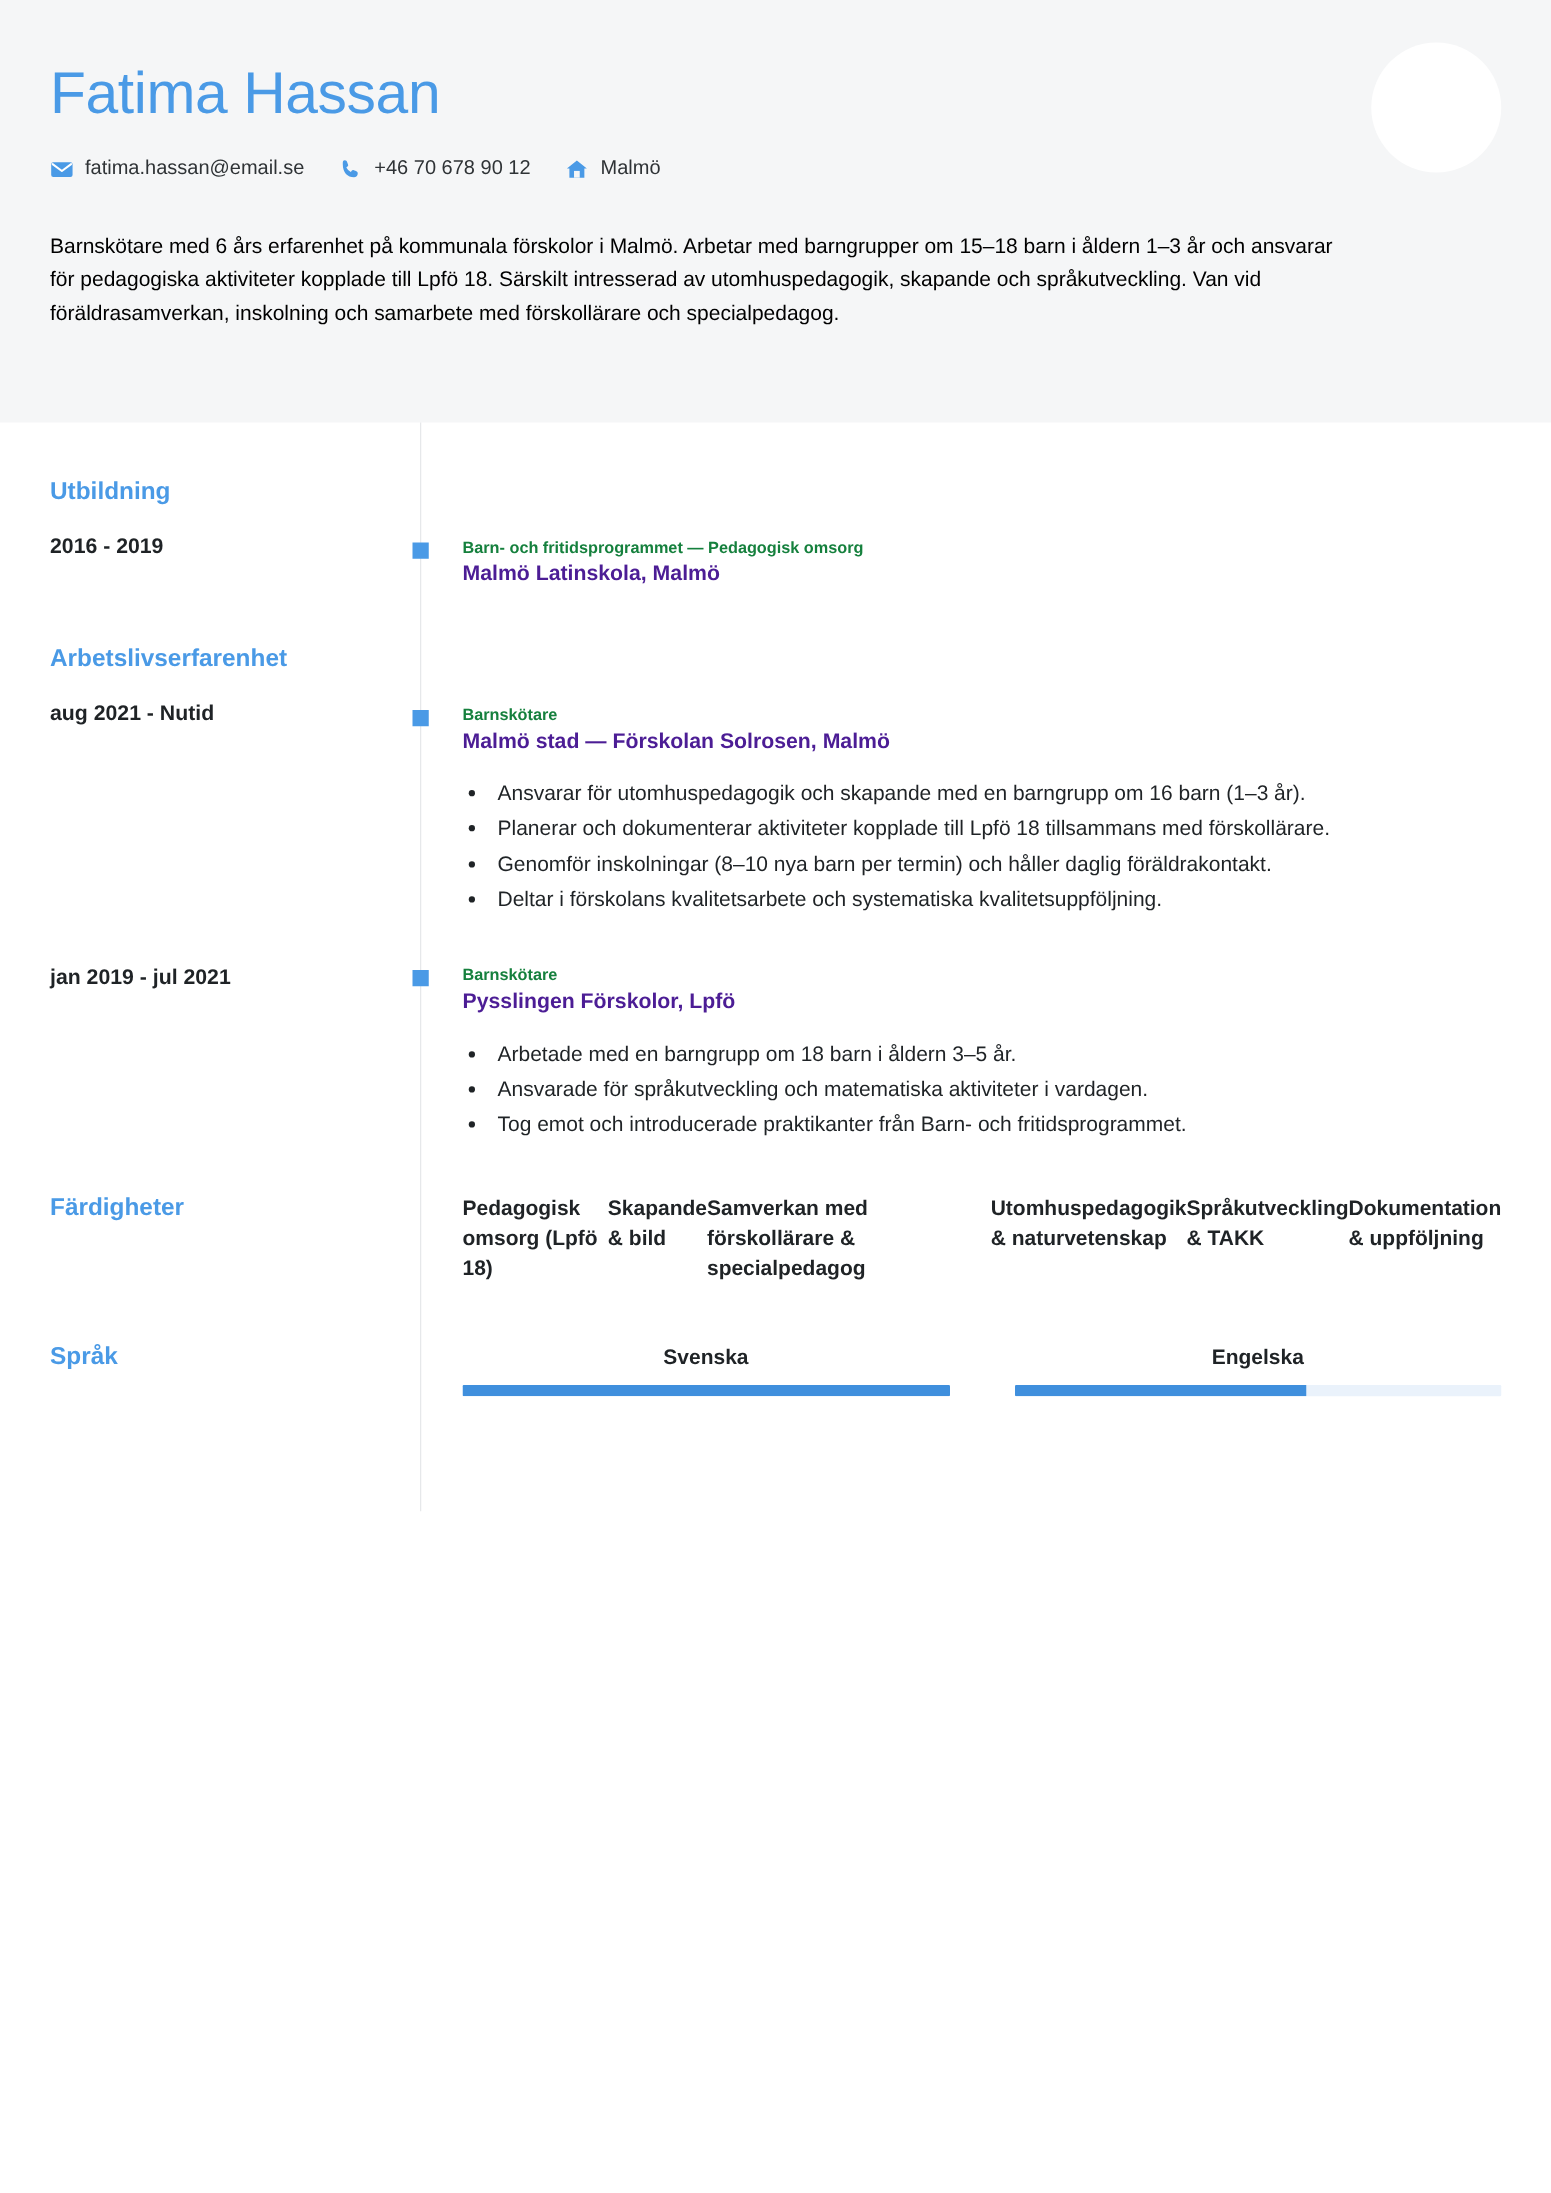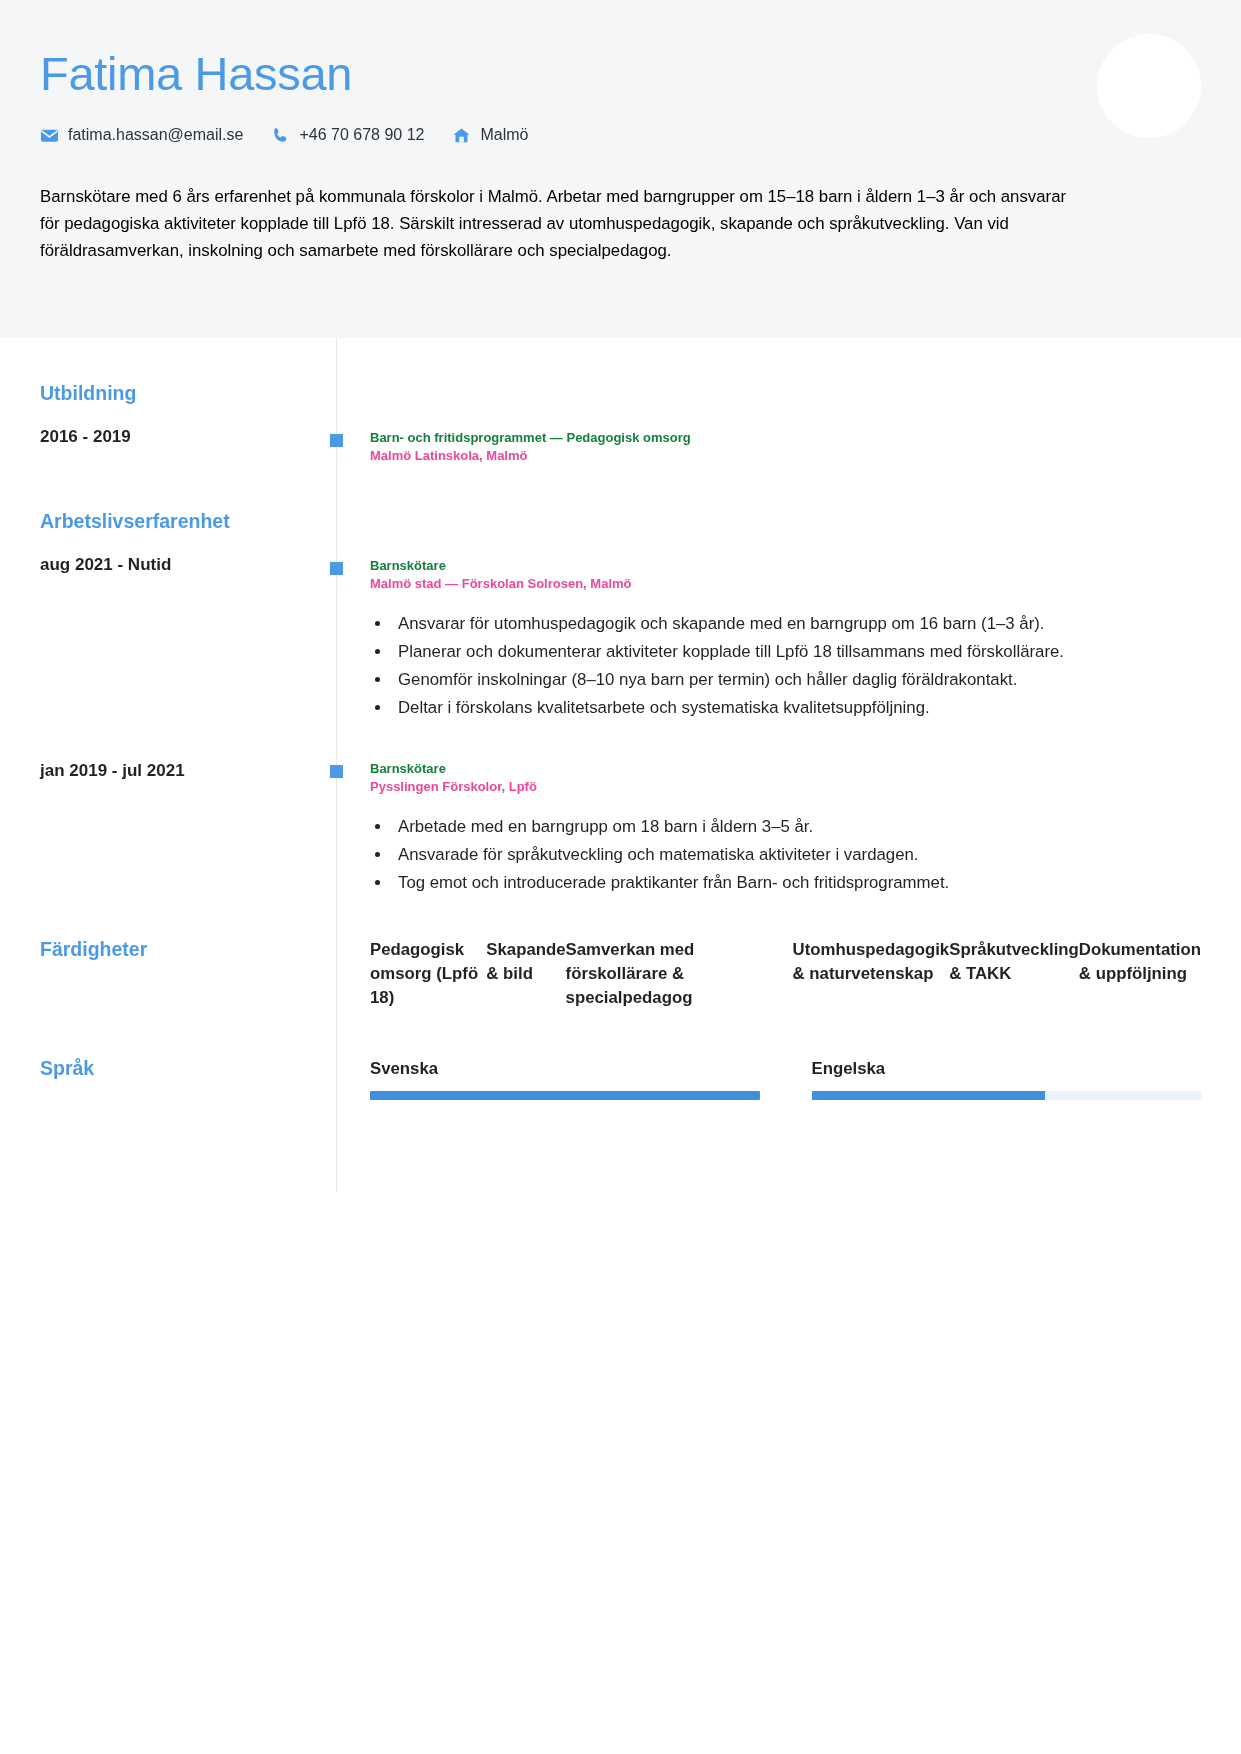--- a/index.html
+++ b/index.html
@@ -104,23 +104,23 @@
     background:#4a9ae6;
   }
 
   .entry-title {
     font-size:13px;
     font-weight:bold;
     color:#15803d;
     line-height:1.42;
   }
   .entry-sub {
-    font-size:13px;
-    font-weight:bold;
-    color:#ec4899;
+    font-size:17px;
+    font-weight:bold;
+    color:#4c1d95;
     line-height:1.42;
   }
   ul.bullets {
     margin:17px 0 0 22px;
     padding:0;
   }
   ul.bullets li {
     font-size:16.8px;
     line-height:1.56;
     color:#1f2326;
@@ -142,20 +142,21 @@
     color:#1f2326;
     line-height:1.42;
     margin-bottom:25px;
   }
 
   
   .lang-grid {
     display:grid;
     grid-template-columns:1fr 1fr;
     column-gap:52px;
+    text-align:center;
   }
   .lang-item { margin-bottom:32px; }
   .lang-name {
     font-size:16.8px;
     font-weight:bold;
     color:#1f2326;
     line-height:1.4;
     margin-bottom:11px;
   }
   .bar-track {

